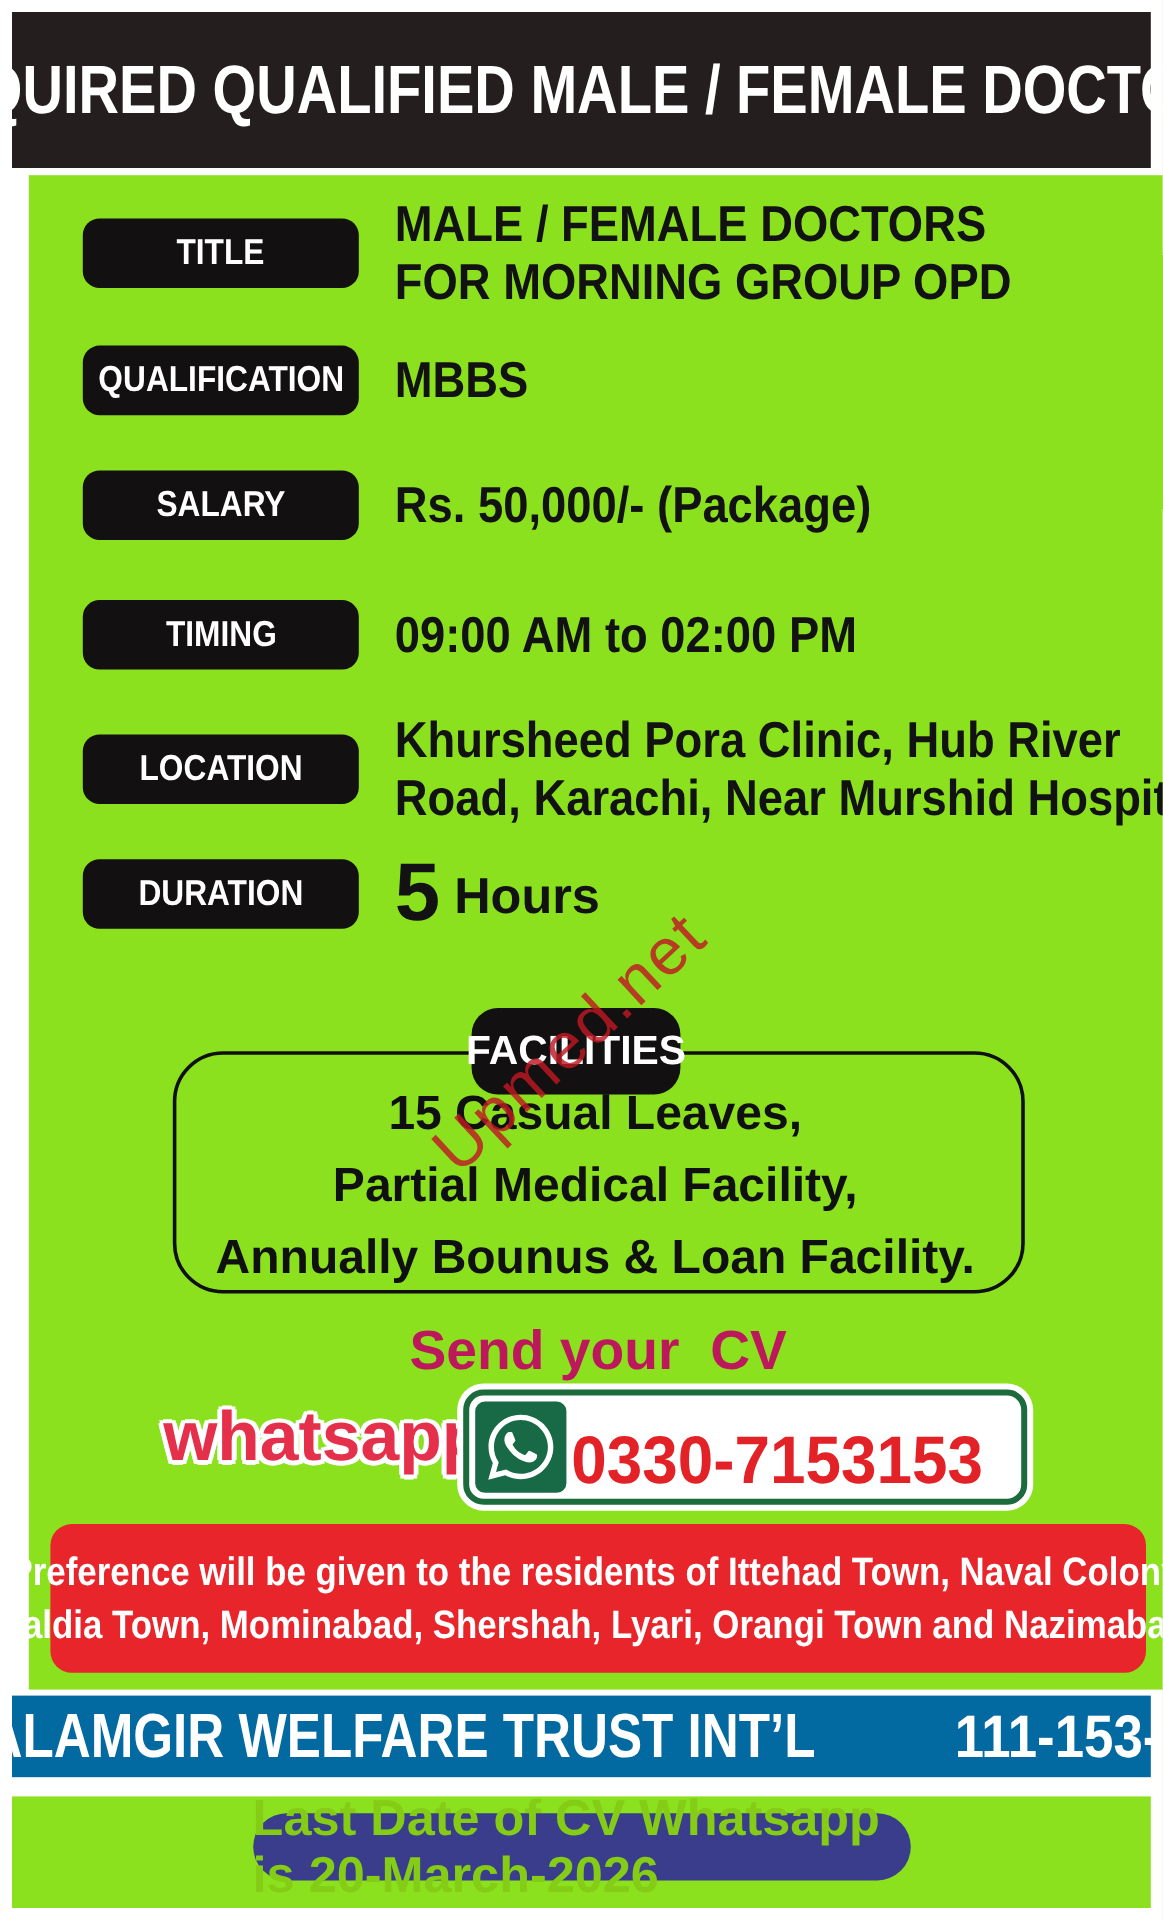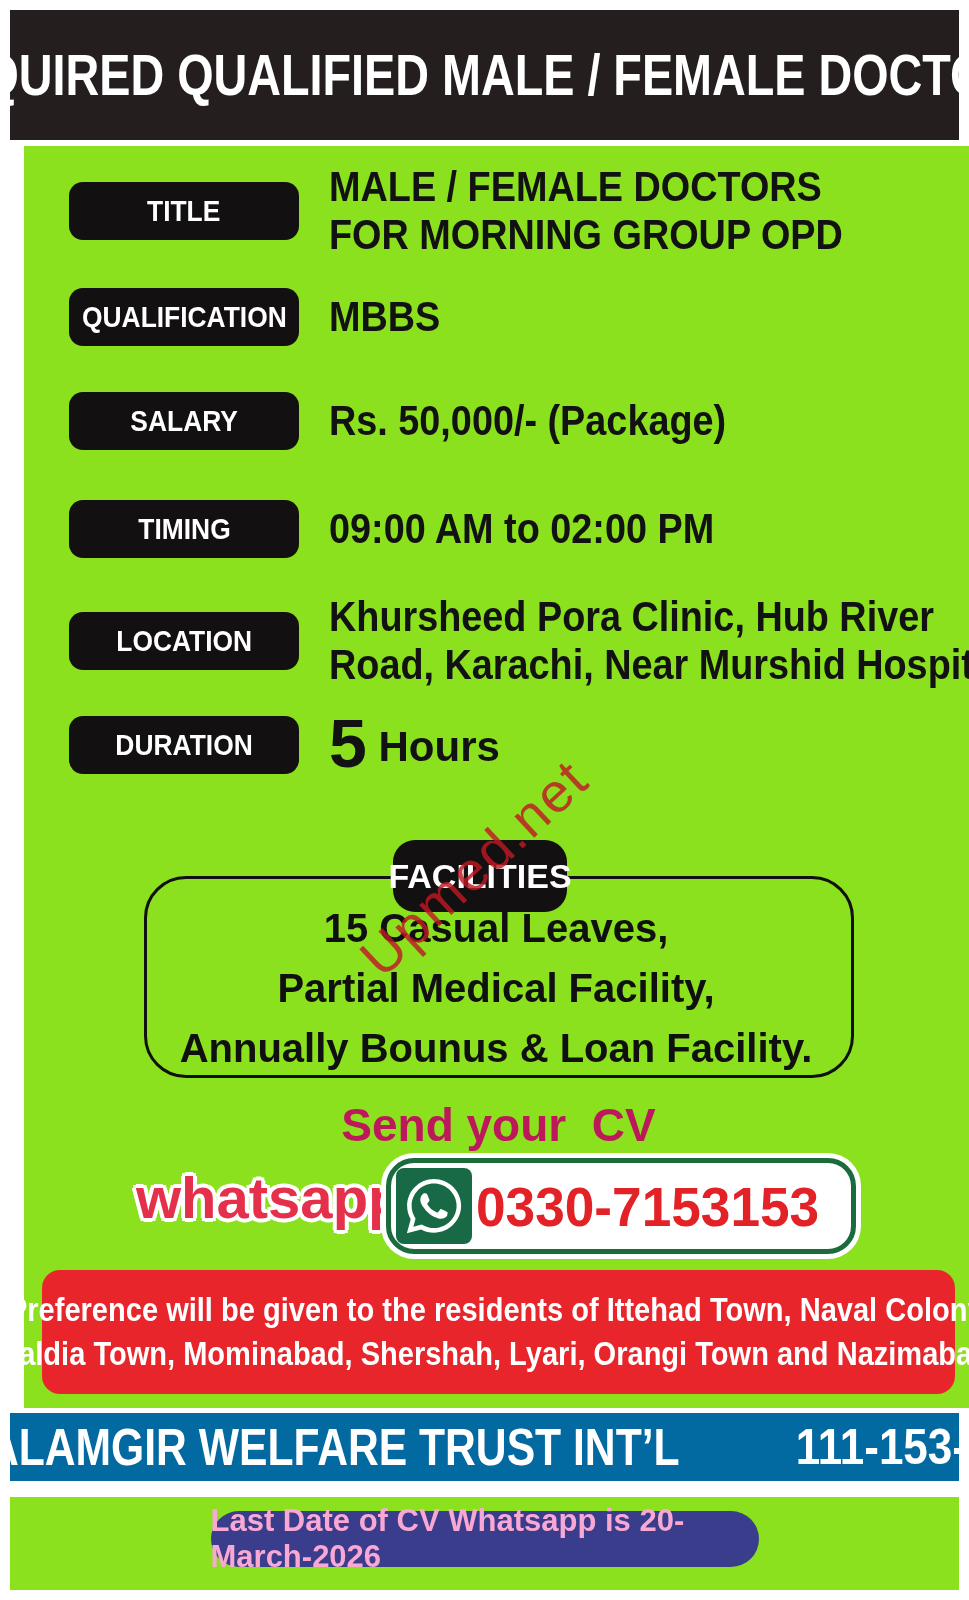--- a/index.html
+++ b/index.html
@@ -56,22 +56,22 @@
 
   
   .send-cv{position:absolute;left:0;top:952px;width:949px;text-align:center;
     color:#be185d;font-weight:bold;font-size:46px;white-space:pre;}
   .wa-label{
     position:absolute;left:112px;top:1018px;color:#e4304a;font-weight:bold;font-size:58px;
     text-shadow:-3px -3px 0 #fff,3px -3px 0 #fff,-3px 3px 0 #fff,3px 3px 0 #fff,0 4px 0 #fff,0 -4px 0 #fff,4px 0 0 #fff,-4px 0 0 #fff;
   }
   .wa-pill{
     position:absolute;left:362px;top:1012px;width:460px;height:86px;background:#ffffff;
-    border:5px solid #1b6b3d;border-radius:28px;box-shadow:0 0 0 5px #ffffff;
-    display:flex;align-items:center;
+    border:5px solid #1b6b3d;border-radius:17px;box-shadow:0 0 0 5px #ffffff;
+    display:flex;align-items:flex-end;
   }
   .wa-iconbox{width:76px;height:76px;margin:5px 4px 5px 5px;background:#176a45;border-radius:8px;
     display:flex;align-items:center;justify-content:center;flex:0 0 auto;}
   .wa-number{color:#e32227;font-weight:bold;font-size:56px;letter-spacing:0;transform:scaleX(.95);transform-origin:left center;white-space:nowrap;}
 
   
   .pref-banner{
     position:absolute;left:18px;top:1124px;width:913px;height:124px;background:#e7252b;border-radius:18px;
     display:flex;flex-direction:column;align-items:center;justify-content:center;
   }
@@ -86,21 +86,21 @@
   .footer .divider{width:4px;height:66px;background:#fff;margin:0 12px;}
   .footer .phone{color:#fff;font-weight:bold;font-size:50px;}
 
   
   .bottom-green{position:absolute;left:10px;top:1497px;width:949px;height:93px;background:#8be11e;
     display:flex;align-items:flex-start;justify-content:center;}
   .date-pill{
     margin-top:14px;width:548px;height:56px;background:#3a3d8c;border-radius:28px;
     display:flex;align-items:center;justify-content:center;
   }
-  .date-pill span{color:#f9a8d4;font-weight:bold;font-size:31px;}
+  .date-pill span{color:#84cc16;font-weight:bold;font-size:42px;}
 </style>
 </head>
 <body>
 
 <div class="poster">
 
   <div class="header">
     <span class="header-title condensed">REQUIRED QUALIFIED MALE / FEMALE DOCTORS</span>
   </div>
 

